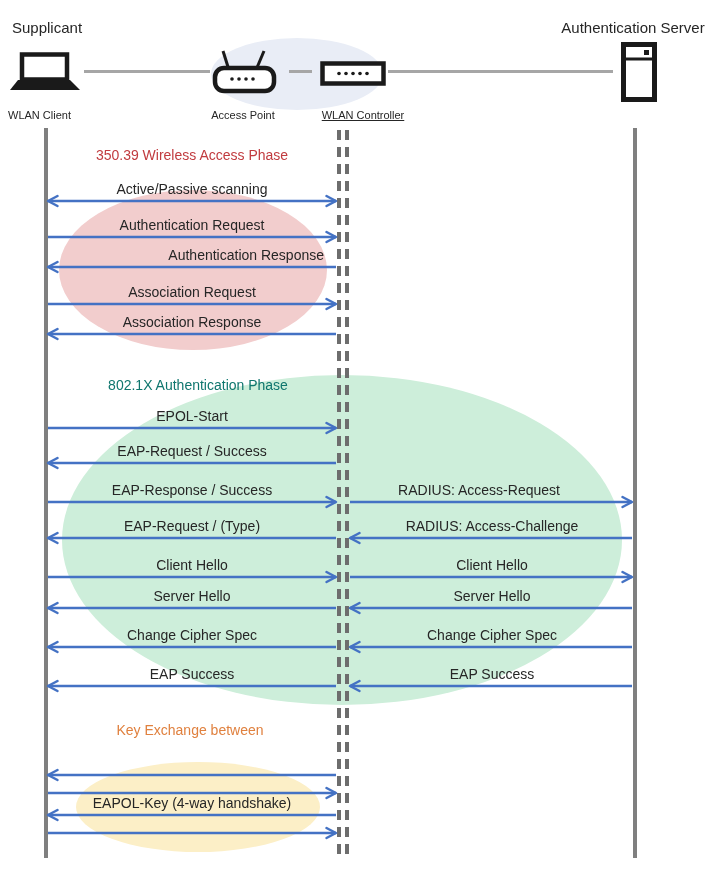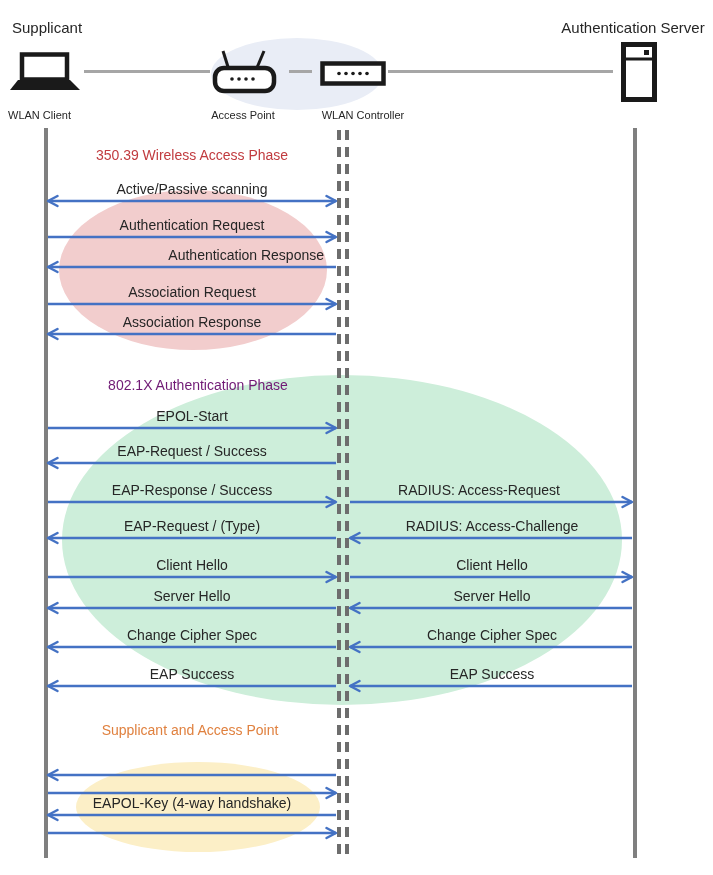--- a/index.html
+++ b/index.html
@@ -19,21 +19,21 @@
     background:repeating-linear-gradient(to bottom,#6d6d6d 0px,#6d6d6d 10px,transparent 10px,transparent 17px);}
 
   .actor-role{position:absolute;top:19px;font-size:15px;line-height:18px;z-index:3;white-space:nowrap;}
   .device-label{position:absolute;top:106px;font-size:11px;line-height:18px;z-index:3;white-space:nowrap;}
   .center{text-align:center;}
 
   .icon{position:absolute;z-index:2;}
 
   .phase-title{position:absolute;font-size:14px;line-height:19px;text-align:center;z-index:3;white-space:nowrap;}
   .t-red{color:#c13b3f;}
-  .t-green{color:#701a75;}
+  .t-green{color:#0f766e;}
   .t-orange{color:#e0813f;}
 
   #arrows{position:absolute;left:0;top:0;z-index:2;}
   .arrow{stroke:#4472c4;stroke-width:2.5px;}
   .msg-label{position:absolute;font-size:14px;line-height:18px;height:18px;text-align:center;
     color:#262626;z-index:3;white-space:nowrap;}
 </style>
 </head>
 <body>
 
@@ -76,31 +76,31 @@
   </svg>
 
   <svg class="icon" style="left:621px;top:42px;" width="36" height="60" viewBox="0 0 36 60">
     <rect x="2.5" y="2.5" width="31" height="55" fill="#ffffff" stroke="#1a1a1a" stroke-width="5"></rect>
     <line x1="4" y1="17" x2="32" y2="17" stroke="#1a1a1a" stroke-width="3"></line>
     <rect x="23" y="8" width="5" height="5" fill="#1a1a1a"></rect>
   </svg>
 
   <div class="device-label" style="left:8px;">WLAN Client</div>
   <div class="device-label center" style="left:173px;width:140px;">Access Point</div>
-  <div class="device-label center" style="left:293px;width:140px;">WLAN Controller</div>
+  <div class="device-label center" style="left:293px;width:140px;text-decoration:underline;">WLAN Controller</div>
 
   <div class="lifeline" style="left:44px;"></div>
   <div class="lifeline-dashed" style="left:337px;"></div>
   <div class="lifeline-dashed" style="left:345px;"></div>
   <div class="lifeline" style="left:633px;"></div>
 
   <div class="phase-title t-red" style="left:92px;top:146px;width:200px;">350.39 Wireless Access Phase</div>
   <div class="phase-title t-green" style="left:98px;top:376px;width:200px;">802.1X Authentication Phase</div>
   <div class="phase-title t-orange" style="left:90px;top:721px;width:200px;">
-    <div>Supplicant and Access Point</div>
+    <div>Key Exchange between</div>
   </div>
 
   <svg id="arrows" width="713" height="875" viewBox="0 0 713 875">
     <defs>
       <marker id="arrowV" viewBox="0 0 14 14" refX="12" refY="7" markerWidth="14" markerHeight="14" markerUnits="userSpaceOnUse" orient="auto-start-reverse">
         <path d="M2.5,2 L12,7 L2.5,12" fill="none" stroke="#4472c4" stroke-width="2.5" stroke-linecap="round" stroke-linejoin="round"></path>
       </marker>
     </defs>
   <line x1="48" y1="201" x2="336" y2="201" class="arrow" marker-end="url(#arrowV)" marker-start="url(#arrowV)"></line>
       <line x1="48" y1="237" x2="336" y2="237" class="arrow" marker-end="url(#arrowV)"></line>

